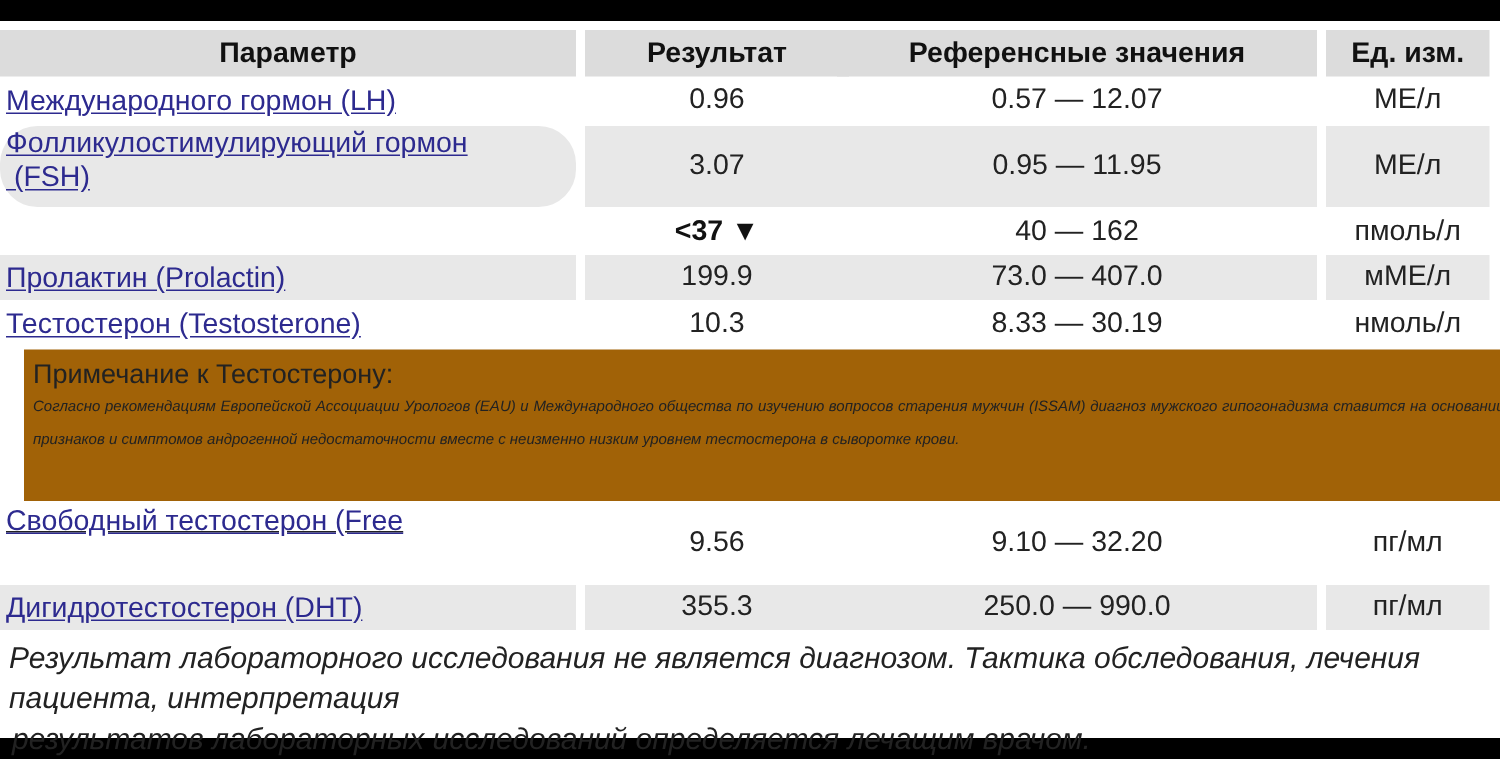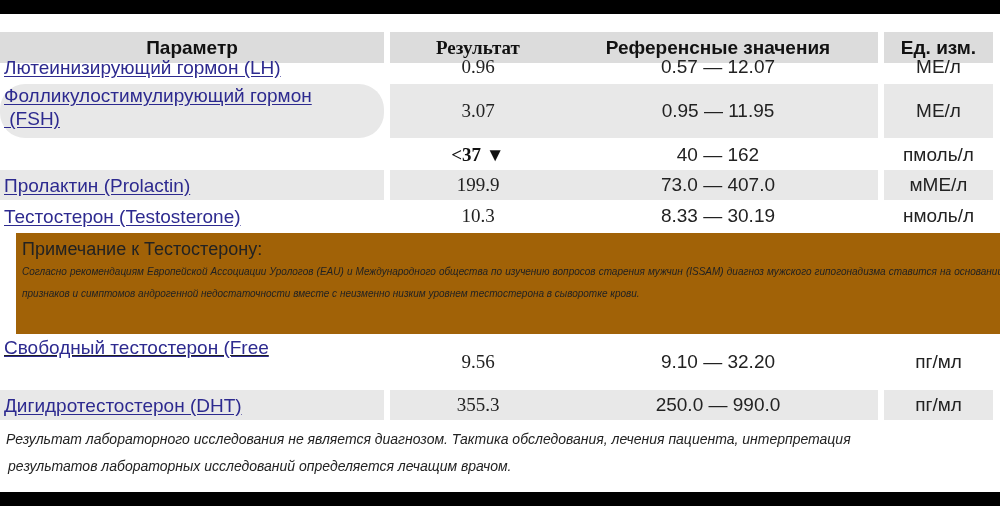--- a/index.html
+++ b/index.html
@@ -9,50 +9,50 @@
     position: absolute; left: 0; top: 14px; width: 1000px; height: 478px;
     background: #fff;
   }
   .row { position: absolute; left: 0; width: 993px; }
   .cell {
     position: absolute; top: 0; height: 100%;
     display: flex; align-items: center;
     font-size: 19px;
   }
   .c1 { left: 0; width: 384px; padding-left: 4px; justify-content: flex-start; }
-  .c2 { left: 390px; width: 176px; justify-content: center; font-family: Liberation Serif, serif; }
+  .c2 { left: 390px; width: 176px; justify-content: center; }
   .c3 { left: 558px; width: 320px; justify-content: center; }
   .c4 { left: 884px; width: 109px; justify-content: center; }
   .gray .cell { background: #e8e8e8; }
-  .hdr .cell { background: #dcdcdc; font-weight: bold; color: #111; margin-top: 12px; }
+  .hdr .cell { background: #dcdcdc; font-weight: bold; color: #111; }
   .link { color: #2d2a8f; text-decoration: underline; text-underline-offset: 2px; line-height: 23px; }
   .bold { font-weight: bold; color: #111; }
   .note {
     position: absolute; left: 16px; width: 993px; background: #a16207;
     padding: 4px 6px;
   }
   .note-title { font-size: 18px; color: #222; line-height: 24px; }
   .note-text { font-size: 10px; font-style: italic; line-height: 22px; text-align: justify; color: #222; }
-  .footer { position: absolute; left: 6px; top: 412px; width: 980px; font-size: 14px; font-style: italic; line-height: 27px; color: #222; }
+  .footer { position: absolute; left: 6px; top: 412px; width: 980px; font-size: 20px; font-style: italic; line-height: 27px; color: #222; }
 </style>
 </head>
 <body>
 
 <div class="page">
 
   <div class="row hdr" style="top:6px;height:31px;">
     <div class="cell c1" style="justify-content:center;padding-left:0;">Параметр</div>
     <div class="cell c2">Результат</div>
     <div class="cell c3">Референсные значения</div>
     <div class="cell c4">Ед. изм.</div>
   </div>
 
   <div class="row" style="top:38px;height:30px;">
     <div class="cell c1">
-      <a class="link">Лютеинизирующий гормон (LH)</a>
+      <a class="link">Международного гормон (LH)</a>
     </div>
     <div class="cell c2">0.96</div>
     <div class="cell c3">0.57 — 12.07</div>
     <div class="cell c4">МЕ/л</div>
   </div>
 
   <div class="row gray" style="top:70px;height:54px;">
     <div class="cell c1" style="flex-direction:column;align-items:flex-start;justify-content:flex-start;border-radius:25px;">
       <a class="link">
         <span>Фолликулостимулирующий гормон</span><br>

